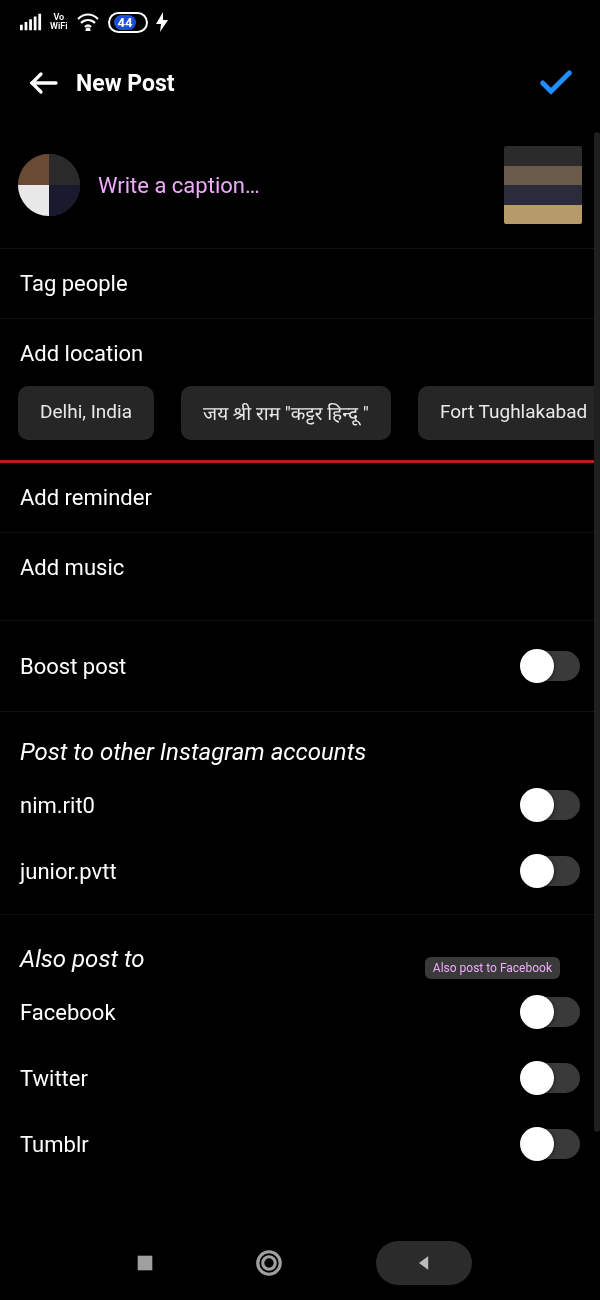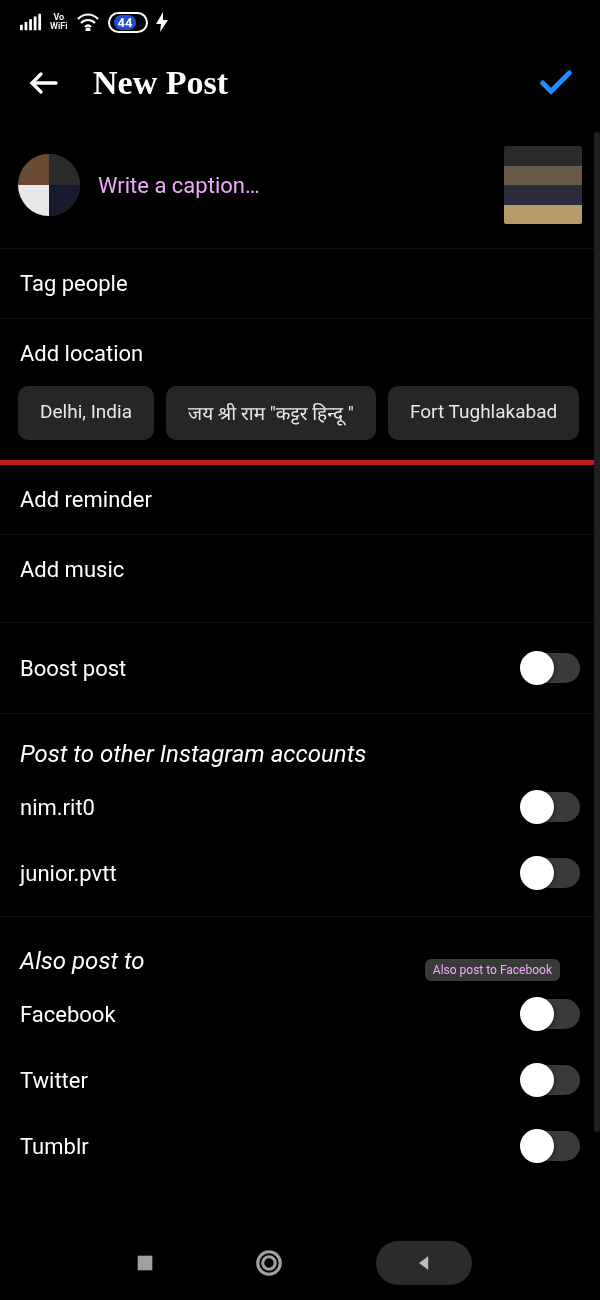--- a/index.html
+++ b/index.html
@@ -9,37 +9,37 @@
   .status-bar { height: 44px; display: flex; align-items: center; justify-content: space-between; padding: 0 20px; font-size: 20px; font-weight: 600; }
   .status-left { display: flex; align-items: center; gap: 10px; }
   .status-right { display: flex; align-items: center; gap: 8px; }
   .status-icon { display: inline-flex; align-items: center; }
   .battery-pill { border: 2px solid #fff; border-radius: 14px; padding: 1px 8px 1px 4px; font-size: 15px; display: inline-flex; align-items: center; position: relative; }
   .battery-fill { background: #1d4ed8; color: #fff; border-radius: 8px; padding: 0 4px; font-size: 13px; font-weight: 700; margin-right: 2px; }
 
   
   .header { height: 78px; display: flex; align-items: center; padding: 0 20px; }
   .back-btn { width: 48px; height: 48px; display: flex; align-items: center; justify-content: center; }
-  .header-title { font-size: 34px; font-weight: 700; margin-left: 25px; flex: 1; font-family: Liberation Serif, serif; }
+  .header-title { font-size: 23px; font-weight: 700; margin-left: 8px; flex: 1; }
   .confirm-btn { width: 48px; height: 48px; display: flex; align-items: center; justify-content: center; }
 
   
   .caption-row { display: flex; align-items: center; padding: 24px 18px 24px 18px; gap: 18px; border-bottom: 1px solid #111; }
   .avatar { width: 62px; height: 62px; border-radius: 50%; overflow: hidden; background: #333; display: grid; grid-template-columns: 1fr 1fr; grid-template-rows: 1fr 1fr; }
   .avatar div:nth-child(1){background:#6b4a34;} .avatar div:nth-child(2){background:#2a2a2a;} .avatar div:nth-child(3){background:#e8e8e8;} .avatar div:nth-child(4){background:#1a1a2e;}
   .caption-input { flex: 1; font-size: 22px; color: #f0abfc; }
   .thumb { width: 78px; height: 78px; background: linear-gradient(180deg,#2b2b2b 0 25%, #6a5a4a 25% 50%, #2b2b3b 50% 75%, #b79a6a 75% 100%); border-radius: 2px; }
 
   
   .row { padding: 22px 20px; font-size: 22px; border-bottom: 1px solid #111; display: flex; align-items: center; justify-content: space-between; }
   .row.no-border { border-bottom: none; padding-bottom: 6px; }
   .row.sub { border-bottom: none; padding: 18px 20px; }
 
   
-  .chips { display: flex; gap: 12px; padding: 14px 18px 20px 18px; border-bottom: 5px solid #b91c1c; overflow: hidden; }
+  .chips { display: flex; gap: 27px; padding: 14px 18px 20px 18px; border-bottom: 3px solid #b91c1c; overflow: hidden; }
   .chip { background: #262626; color: #e8e8e8; border-radius: 10px; padding: 14px 22px; font-size: 19px; white-space: nowrap; flex-shrink: 0; }
 
   
   .toggle { position: relative; width: 58px; height: 30px; background: #3a3a3a; border-radius: 30px; }
   .toggle .knob { position: absolute; top: -2px; left: -2px; width: 34px; height: 34px; background: #fff; border-radius: 50%; box-shadow: 0 1px 4px rgba(0,0,0,0.6); }
 
   
   .section-title { padding: 26px 20px 6px 20px; font-size: 24px; font-style: italic; }
 
   

